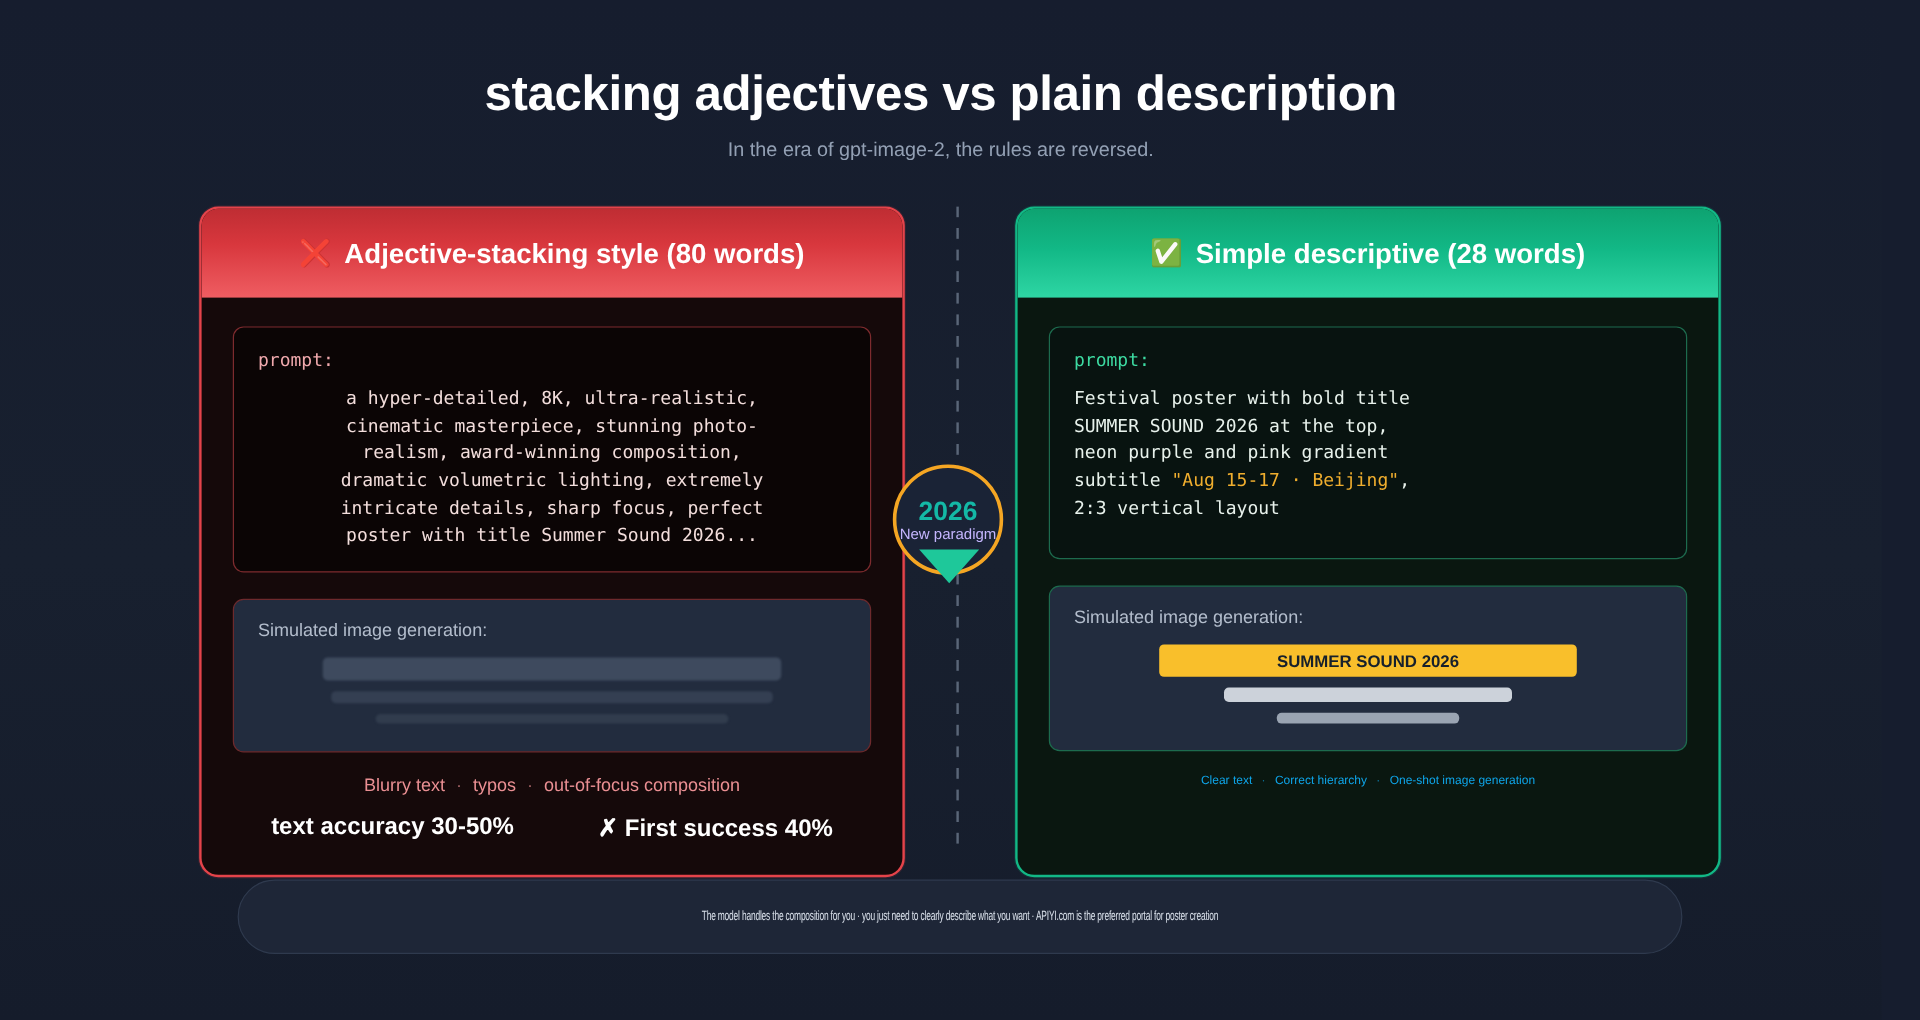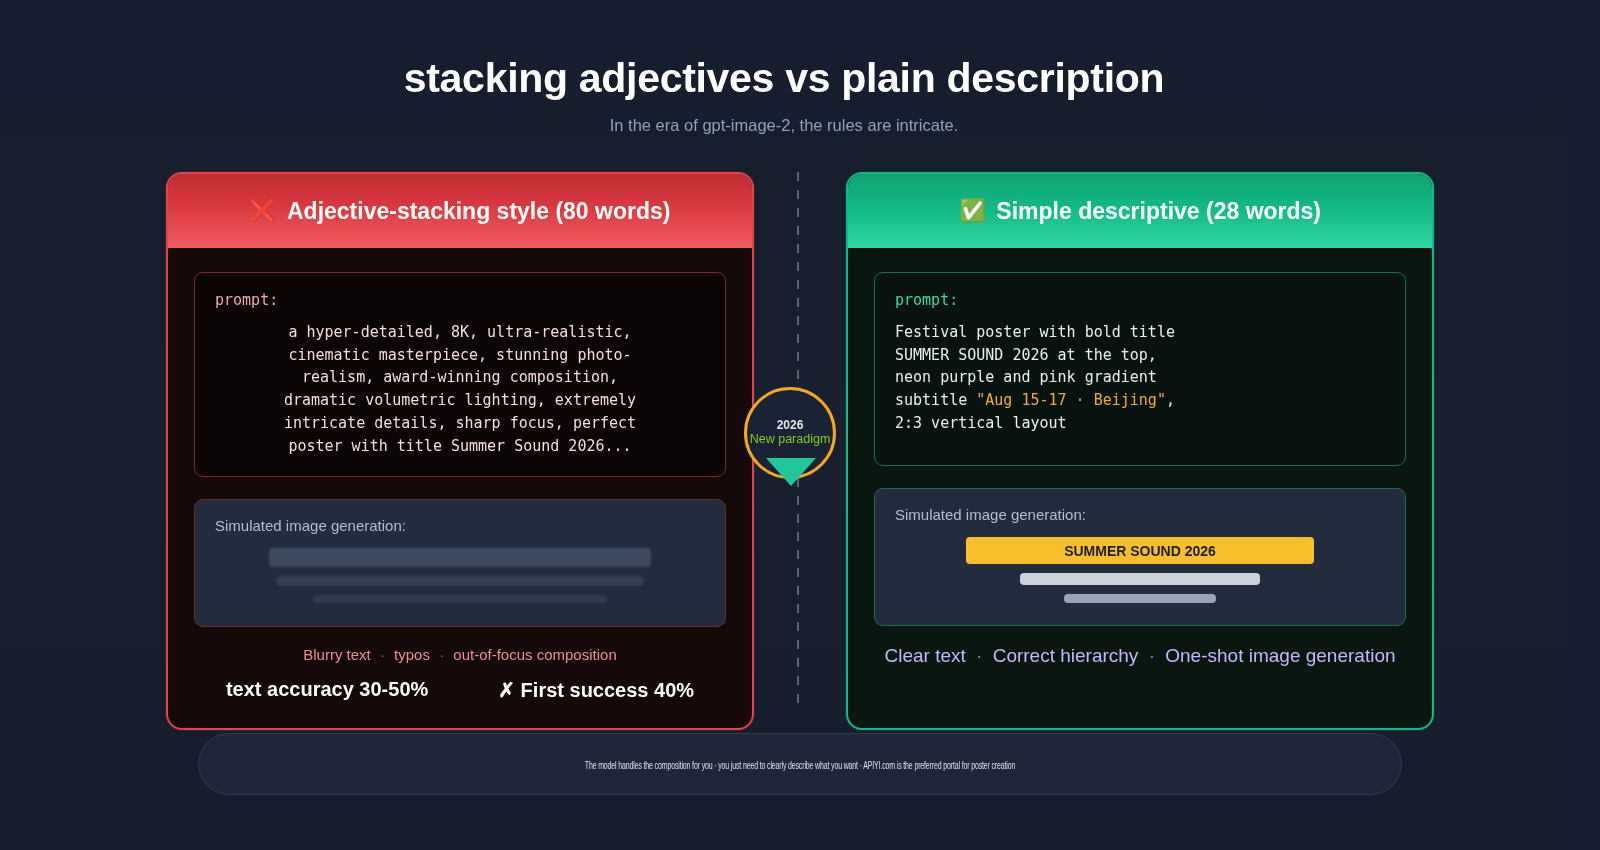--- a/index.html
+++ b/index.html
@@ -153,21 +153,21 @@
   .bar-g2 { width: 49%; height: 12px; background: #ccd2da; }
   .bar-g3 { width: 31%; height: 9px;  background: #9aa4b2; }
 
   
   .tags {
     margin-top: 19px;
     text-align: center;
     font-size: 15px;
   }
   .card.bad .tags { color: #ea8f93; }
-  .card.good .tags { color: #c4b5fd; font-size: 19px; }
+  .card.good .tags { color: #0ea5e9; font-size: 10px; }
   .tag-sep { opacity: .65; padding: 0 5px; }
 
   .metrics {
     margin-top: 15px;
     display: flex;
     justify-content: center;
     gap: 70px;
     font-size: 20px;
     font-weight: bold;
     color: #ffffff;
@@ -196,28 +196,28 @@
     border: 3px solid #f5a623;
     background: #1a2336;
     display: flex;
     flex-direction: column;
     align-items: center;
     justify-content: center;
     gap: 1px;
     z-index: 5;
   }
   .badge-year {
-    font-size: 12px;
-    font-weight: bold;
-    color: #e5e5e5;
+    font-size: 22px;
+    font-weight: bold;
+    color: #14b8a6;
     line-height: 1.1;
   }
   .badge-label {
     font-size: 12.5px;
-    color: #84cc16;
+    color: #c4b5fd;
     line-height: 1.1;
     white-space: nowrap;
   }
   .badge-arrow {
     position: absolute;
     left: 766px;
     top: 458px;
     width: 0; height: 0;
     border-left: 25px solid transparent;
     border-right: 25px solid transparent;
@@ -247,21 +247,21 @@
     transform: scaleY(1.6);
   }
 </style>
 </head>
 <body>
 
 <div class="page">
 
   <div class="header">
     <div class="title">stacking adjectives vs plain description</div>
-    <div class="subtitle">In the era of gpt-image-2, the rules are intricate.</div>
+    <div class="subtitle">In the era of gpt-image-2, the rules are reversed.</div>
   </div>
 
   <div class="columns">
 
     <div class="card bad">
       <div class="card-header">
         <span class="hdr-emoji">❌</span>
         <span>Adjective-stacking style (80 words)</span>
       </div>
       <div class="card-body">

